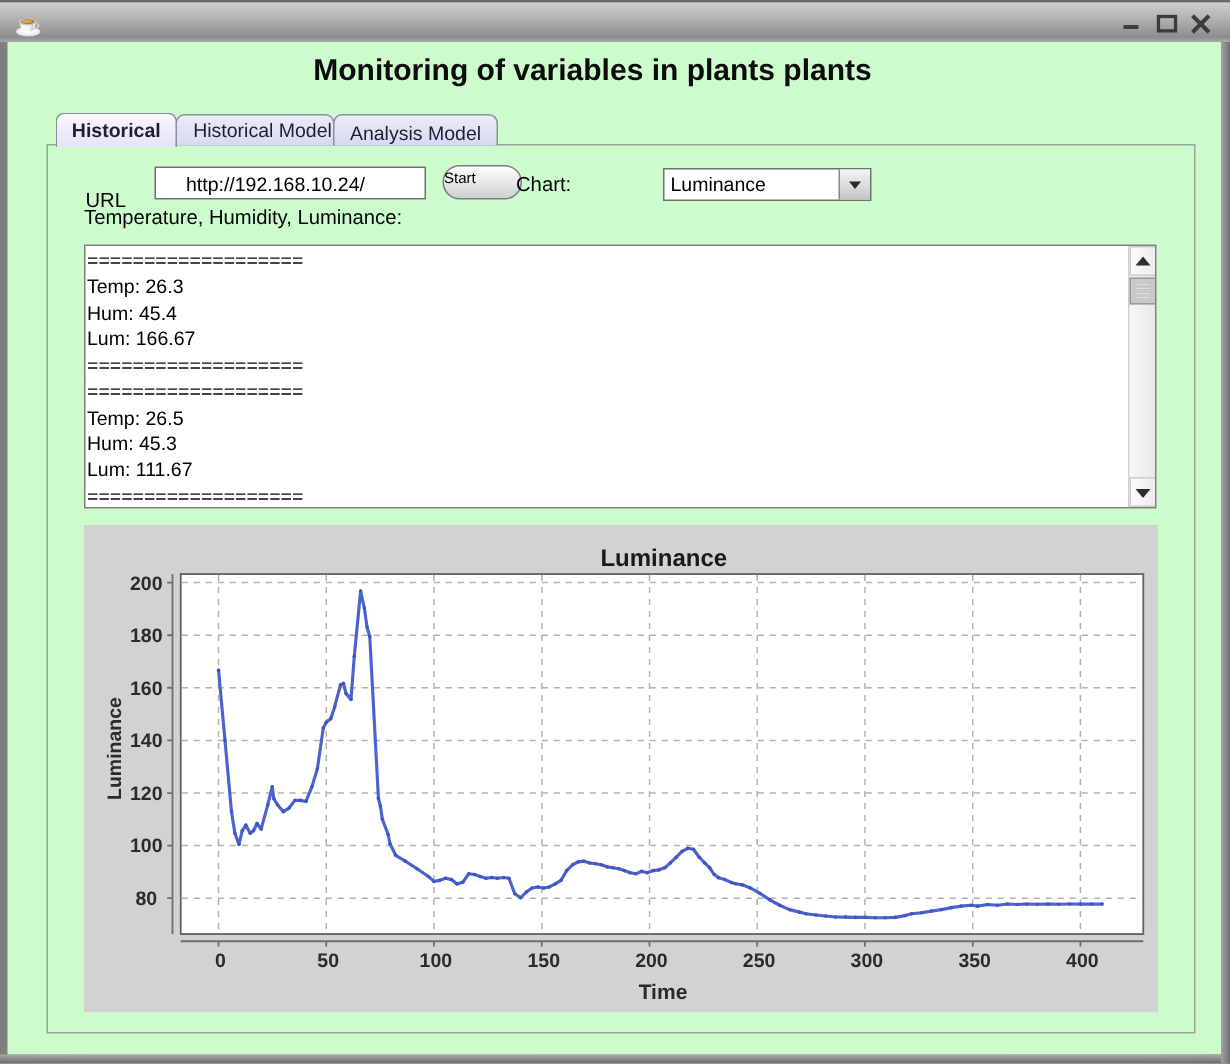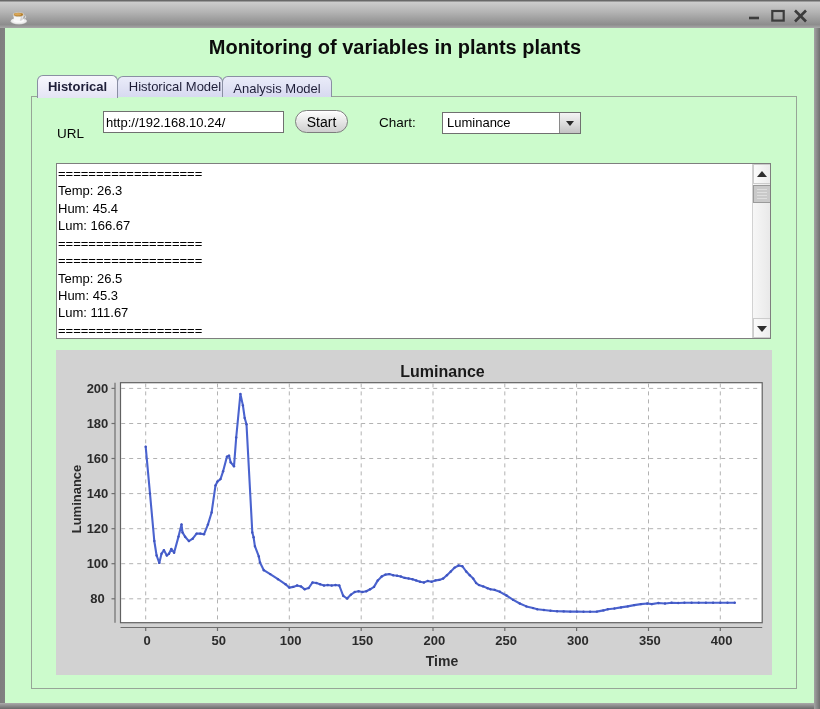--- a/index.html
+++ b/index.html
@@ -10,24 +10,24 @@
 #heading { position:absolute; left:0; top:36px; width:790px; text-align:center; font-size:20px; font-weight:bold; color:#0c0c0c; }
 .tab { position:absolute; top:76px; height:21px; border:1px solid #8a8fa3; border-bottom:none;
   border-radius:6px 6px 0 0; font-size:13px; text-align:center; color:#1e1e38;
   background:linear-gradient(to bottom,#eaecf9,#d7d9f0); z-index:2; }
 #tab1 { left:37px; width:81px; top:74.5px; height:23px; font-weight:bold;
   background:linear-gradient(to bottom,#f7f7fd,#e4e4f4); z-index:4; }
 #tabpanel { position:absolute; left:31px; top:96px; width:766px; height:593px;
   border:1px solid #97a597; background:#ccfbcc; z-index:1; }
 .lbl { position:absolute; font-size:13.5px; color:#050505; z-index:3; }
 #urlfield { position:absolute; left:103px; top:111px; width:181px; height:22px; background:#fff;
-  border:1px solid #707070; font-size:13px; color:#000; padding:3px 0 0 2px; z-index:3; }
+  border:1px solid #707070; font-size:13px; color:#000; padding:3px 0 0 20px; z-index:3; }
 #startbtn { position:absolute; left:295px; top:110px; width:53px; height:23px; border-radius:11.5px;
   border:1px solid #7d7d7d; background:linear-gradient(to bottom,#fefefe,#e9e9e9 45%,#cfcfcf);
-  font-size:14px; text-align:center; padding-top:3px; z-index:3; box-shadow:inset 0 1px 0 #fff; }
+  font-size:10px; padding-top:3px; z-index:3; box-shadow:inset 0 1px 0 #fff; }
 #combo { position:absolute; left:442px; top:112px; width:139px; height:22px; background:#fff;
   border:1px solid #707070; z-index:3; }
 #combo .txt { position:absolute; left:4px; top:2px; font-size:13px; }
 #combo .btn { position:absolute; right:0; top:0; width:21px; height:20px; border-left:1px solid #8a8a8a;
   background:linear-gradient(to bottom,#f4f4f4,#d9d9d9 60%,#c3c3c3); }
 #combo .arr { position:absolute; right:6px; top:8px; width:0; height:0;
   border-left:4.5px solid transparent; border-right:4.5px solid transparent; border-top:5px solid #2a2a2a; }
 #scrollpane { position:absolute; left:56px; top:163px; width:715px; height:176px;
   border:1px solid #7e7e7e; background:#fff; z-index:3; overflow:hidden; }
 #tatext { position:absolute; left:1px; top:1px; font-size:13px; line-height:17.42px; color:#000; white-space:pre; }
@@ -75,27 +75,28 @@
     </div>
 <div class="tab" id="tab2" style="left:117px;width:106px">
       <div style="margin-top:2px;padding-left:10px">Historical Model</div>
     </div>
 <div class="tab" id="tab3" style="left:222px;width:110px">
       <div style="margin-top:4px">Analysis Model</div>
     </div>
 <div class="lbl" style="left:57px;top:126px">URL</div>
 <div id="urlfield">http://192.168.10.24/</div>
 <div id="startbtn">Start</div>
-<div class="lbl" style="left:379px;top:115px">Chart:</div>
+<div class="lbl" style="left:344px;top:115px">Chart:</div>
 <div id="combo">
       <div class="txt">Luminance</div>
       <div class="btn">
         <div class="arr"></div>
       </div>
     </div>
+<div class="lbl" style="left:56px;top:137px">Temperature, Humidity, Luminance:</div>
 <div id="scrollpane">
   <div id="tatext">===================<br>Temp: 26.3<br>Hum: 45.4<br>Lum: 166.67<br>===================<br>===================<br>Temp: 26.5<br>Hum: 45.3<br>Lum: 111.67<br>===================<br>===================</div>
   <div id="vsb">
     <div class="sbtn" style="top:0">
           <div class="sarr" style="top:6px;border-bottom:6px solid #2e2e2e"></div>
         </div>
     <div class="sbtn" style="bottom:0">
           <div class="sarr" style="top:7px;border-top:6px solid #2e2e2e"></div>
         </div>
     <div id="thumb">

